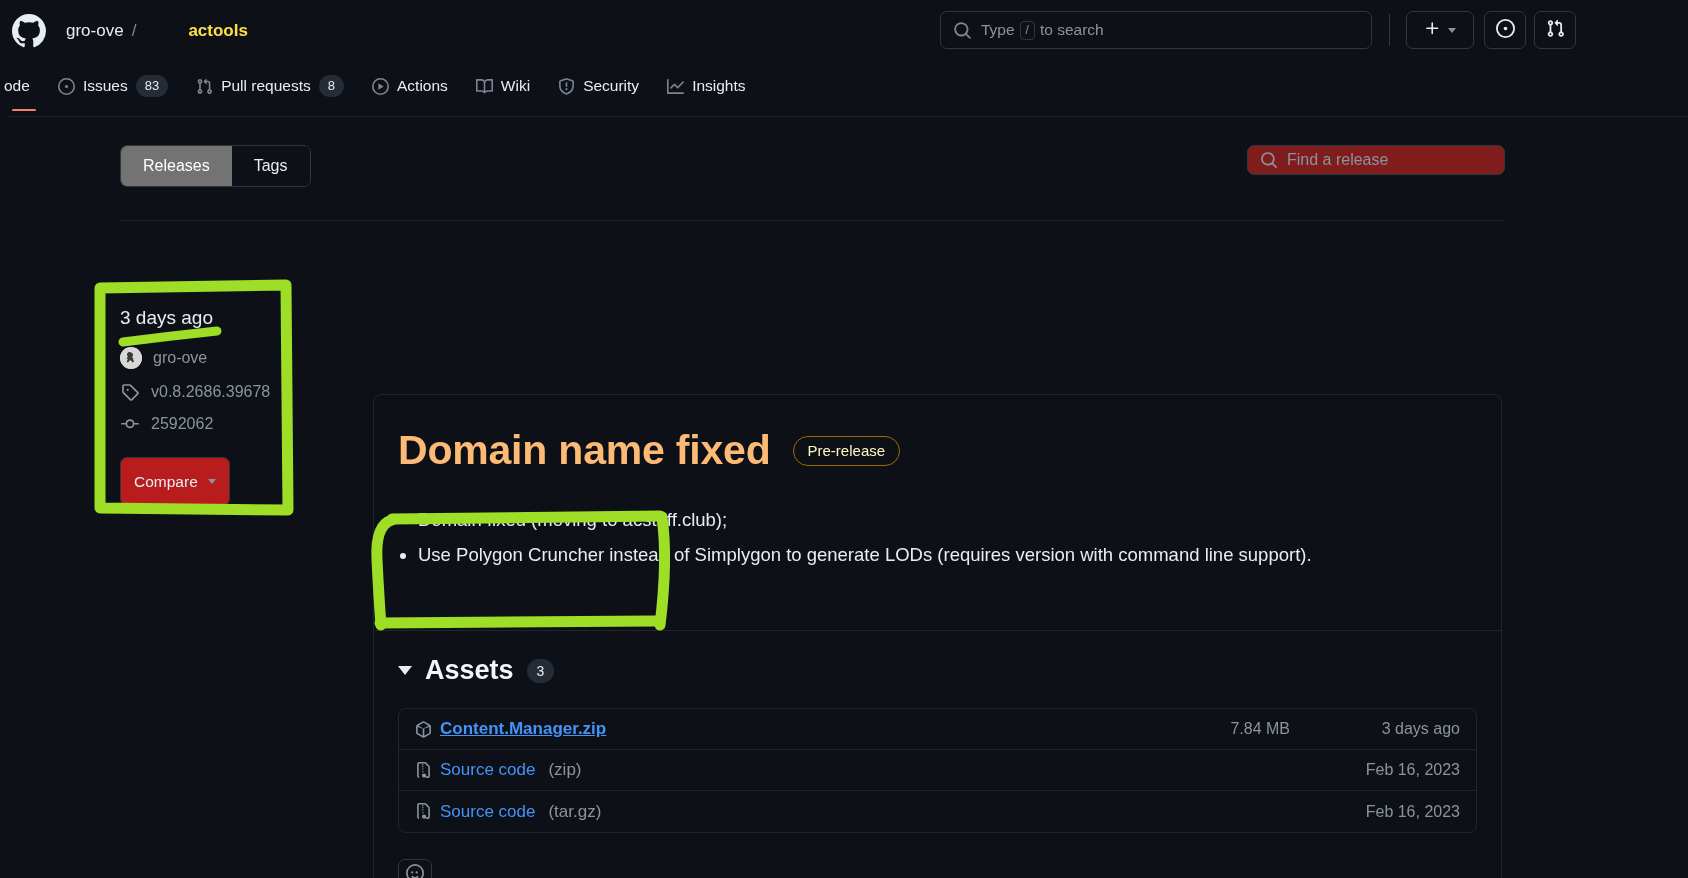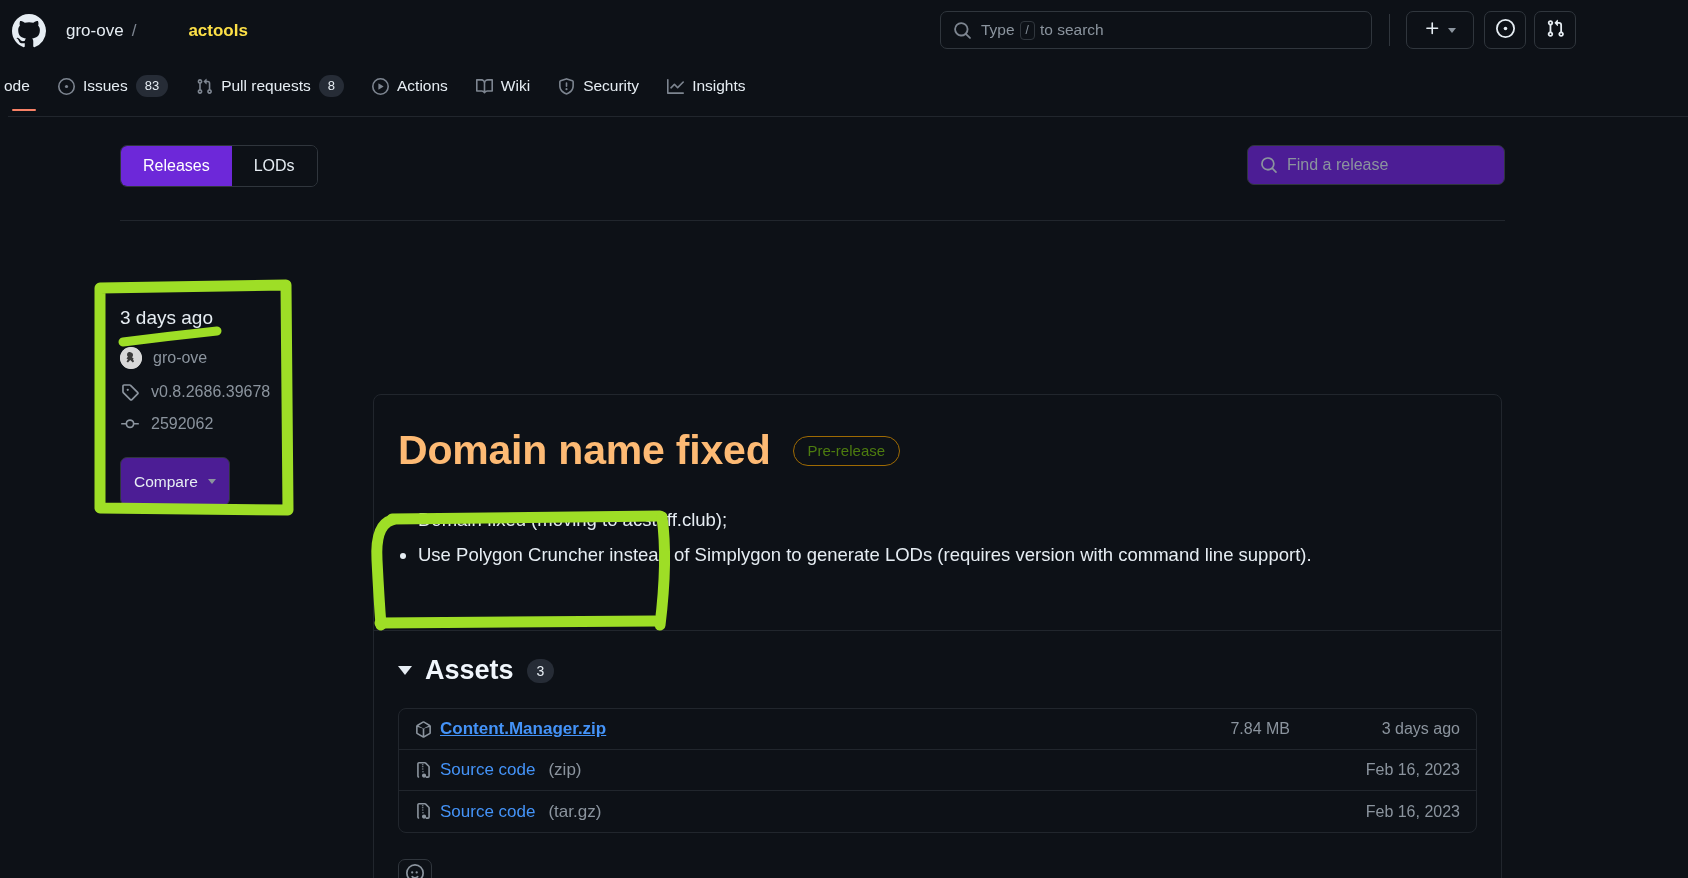--- a/index.html
+++ b/index.html
@@ -82,26 +82,26 @@
   .content { position: absolute; top: 117px; left: 0; width: 1688px; }
 
   .filter-row {
     position: absolute; top: 28px; left: 120px; width: 1385px; height: 42px;
   }
   .segmented { display: inline-flex; border-radius: 7px; overflow: hidden; border: 1px solid #30363d; }
   .seg {
     padding: 0 22px; height: 40px; line-height: 40px;
     font-size: 16px; color: #e6edf3; background: #0d1117;
   }
-  .seg.active { background: #6d28d9; color: #fff; font-weight: 500; }
+  .seg.active { background: #737373; color: #fff; font-weight: 500; }
   .find-release {
     position: absolute; right: 0; top: 0;
-    width: 258px; height: 40px;
+    width: 258px; height: 30px;
     border: 1px solid #30363d; border-radius: 7px;
-    background: #4c1d95; display: flex; align-items: center; padding: 0 12px; gap: 9px;
+    background: #7f1d1d; display: flex; align-items: center; padding: 0 12px; gap: 9px;
   }
   .find-release .ph { color: #8b949e; font-size: 16px; }
 
   .hr-divider {
     position: absolute; top: 103px; left: 120px; width: 1385px; height: 1px;
     background: #21262d;
   }
 
   
   .release-row { position: absolute; top: 160px; left: 0; width: 1688px; }
@@ -114,36 +114,36 @@
   .avatar {
     width: 22px; height: 22px; border-radius: 50%;
     background: #d8d8d8; display:flex;align-items:center;justify-content:center;
     overflow:hidden; flex: none;
   }
   .meta-line .mico { color: #8b949e; width: 20px; display:flex; align-items:center; justify-content:center; flex:none;}
   .compare-btn {
     margin-top: 10px;
     display: inline-flex; align-items: center; gap: 10px;
     height: 49px; padding: 0 13px;
-    background: #4c1d95; border: 1px solid #30363d; border-radius: 7px;
+    background: #b91c1c; border: 1px solid #30363d; border-radius: 7px;
     color: #e6edf3; font-size: 15.5px;
   }
 
   .release-card {
     position: absolute; left: 373px; top: 117px; width: 1129px;
     border: 1px solid #21262d; border-radius: 8px;
     background: #0d1117;
     padding: 0;
   }
   .card-body { padding: 32px 24px 24px 24px; }
   .release-title-row { display: flex; align-items: center; gap: 22px; padding-left: 0px;}
   .release-title { font-size: 41px; font-weight: bold; color: #fdba74; letter-spacing: -0.2px;}
   .prerelease-badge {
     border: 1px solid #9e6a03; border-radius: 20px;
-    color: #4d7c0f; font-size: 15px; padding: 5px 14px; line-height: 18px;
+    color: #fef9c3; font-size: 15px; padding: 5px 14px; line-height: 18px;
     white-space: nowrap;
   }
   .notes { margin-top: 28px; padding-left: 20px; }
   .notes li { color: #e6edf3; font-size: 18.5px; line-height: 35px; list-style: disc; }
 
   .card-sep { height: 1px; background: #21262d; margin: 34px 0 0 0; }
 
   .assets-head {
     display: flex; align-items: center; gap: 13px;
     padding: 24px 24px 0 24px;
@@ -295,21 +295,21 @@
       </span>
       <span>Insights</span>
     </div>
   </div>
 
   <div class="content">
 
     <div class="filter-row">
       <div class="segmented">
         <div class="seg active">Releases</div>
-        <div class="seg">LODs</div>
+        <div class="seg">Tags</div>
       </div>
       <div class="find-release">
         <span style="color:#8b949e;display:flex;align-items:center;">
           <svg width="18" height="18" viewBox="0 0 16 16" fill="currentColor">
               <path d="M10.68 11.74a6 6 0 0 1-7.922-8.982 6 6 0 0 1 8.982 7.922l3.04 3.04a.749.749 0 0 1-.326 1.275.749.749 0 0 1-.734-.215ZM11.5 7a4.499 4.499 0 1 0-8.997 0A4.499 4.499 0 0 0 11.5 7Z"></path>
             </svg>
         </span>
         <span class="ph">Find a release</span>
       </div>
     </div>

